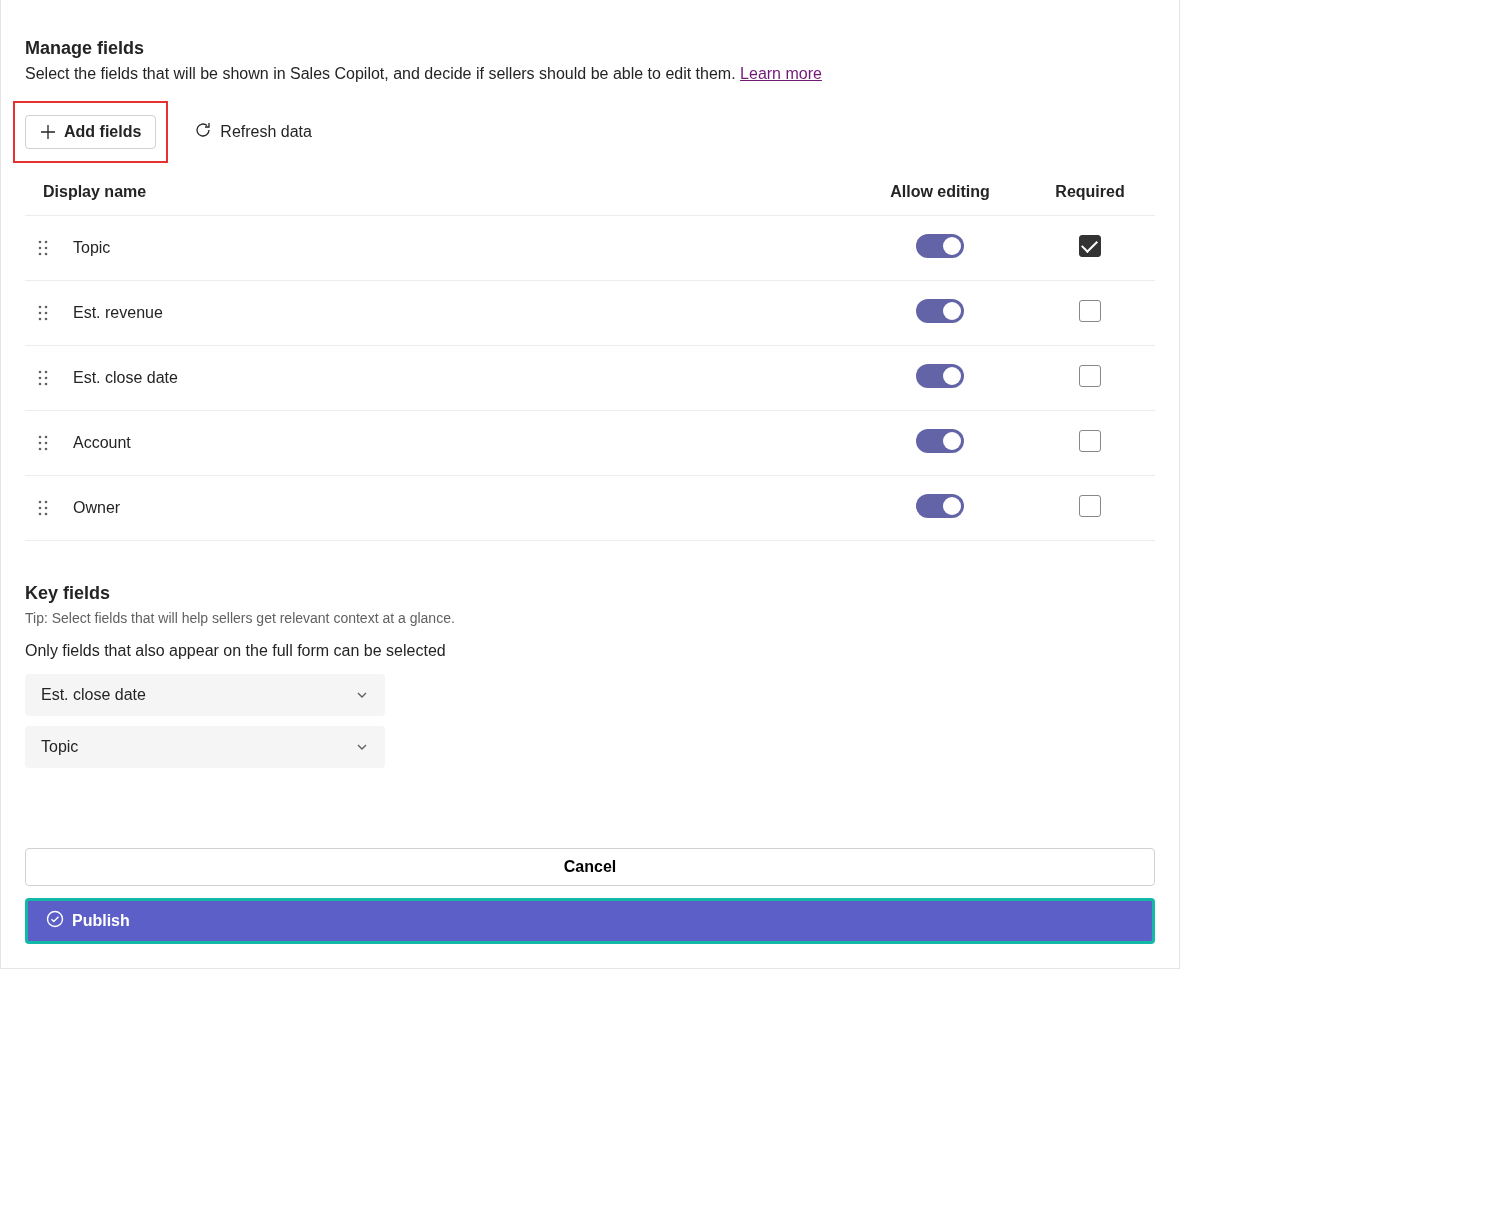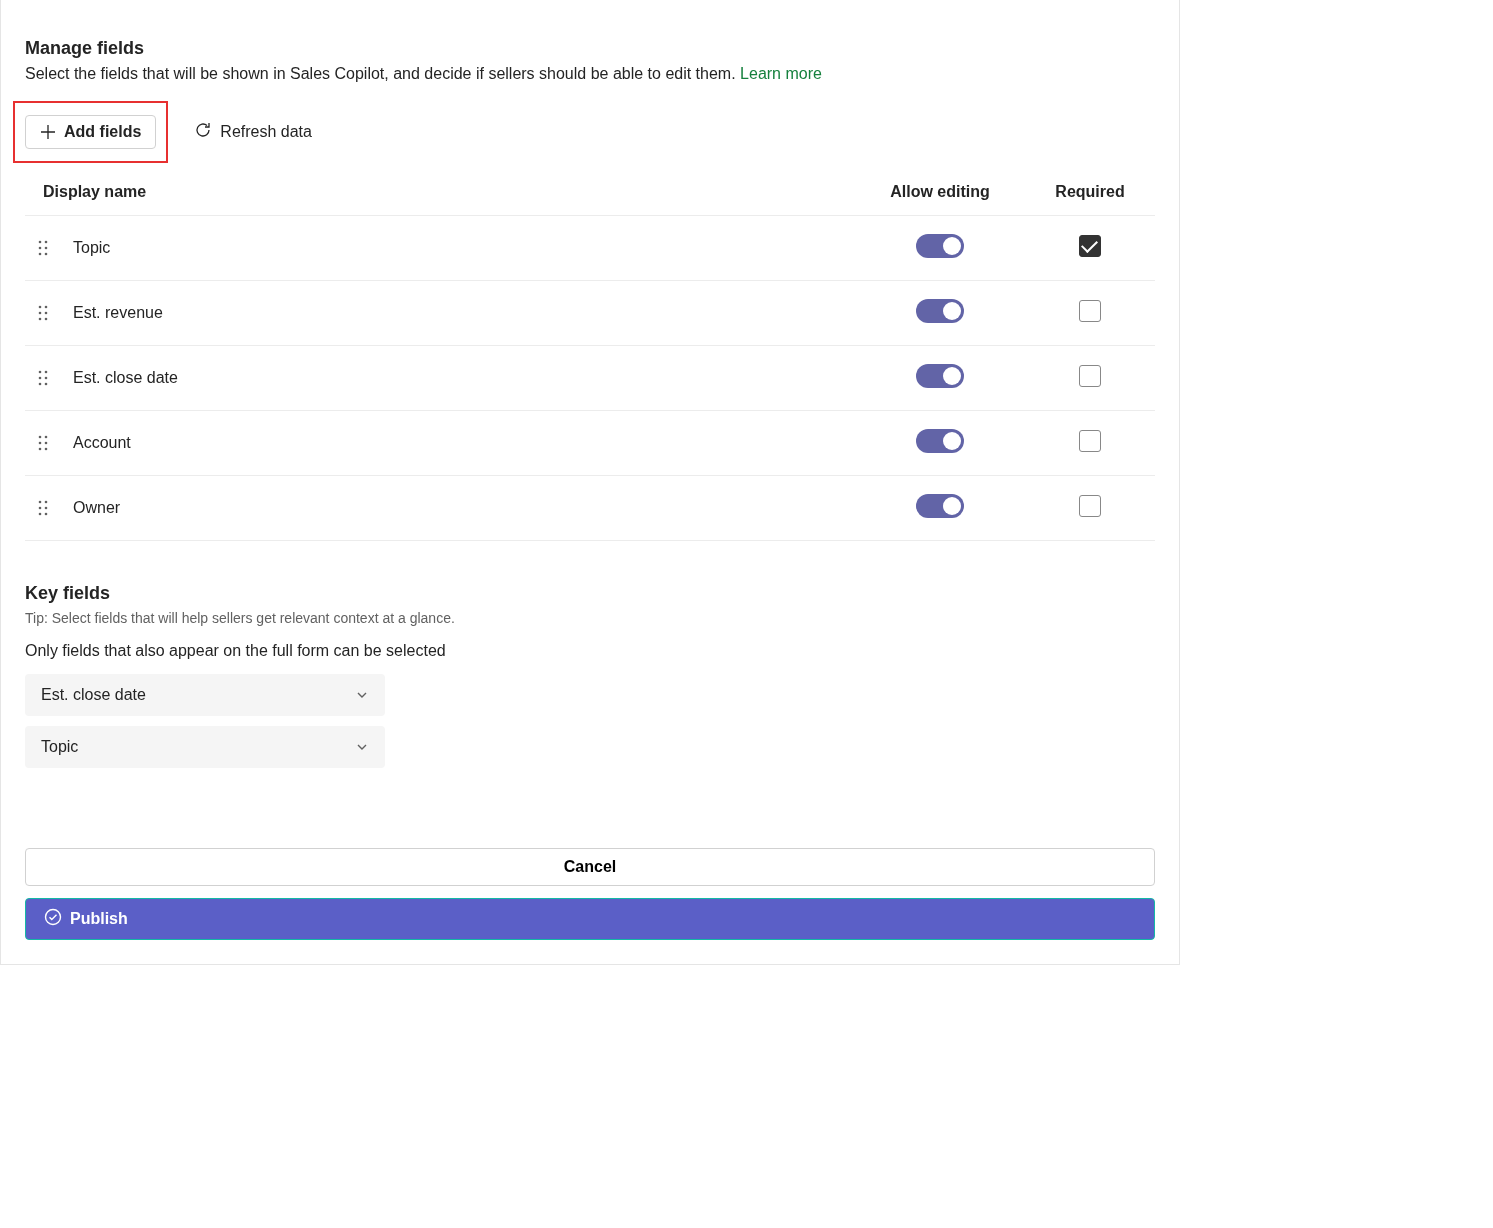--- a/index.html
+++ b/index.html
@@ -21,21 +21,22 @@
     font-size: 18px;
     font-weight: 600;
     margin: 0 0 6px 0;
   }
   .section-desc {
     font-size: 16px;
     color: #242424;
     margin: 0 0 18px 0;
   }
   .learn-more {
-    color: #15803d;
+    color: #701a75;
+    text-decoration: underline;
     cursor: pointer;
   }
   .highlight-box {
     border: 2px solid #e73030;
     display: inline-flex;
     align-items: center;
     padding: 12px 10px;
     margin-left: -12px;
   }
   .add-fields-btn {
@@ -175,21 +176,21 @@
     border: 1px solid #d1d1d1;
     border-radius: 4px;
     padding: 9px 18px;
     font-size: 16px;
     font-weight: 600;
     cursor: pointer;
   }
   .btn-publish {
     background: #5b5fc7;
     color: #fff;
-    border: 1px solid #14b8a6;
+    border: 3px solid #14b8a6;
     border-radius: 4px;
     padding: 9px 18px;
     font-size: 16px;
     font-weight: 600;
     display: inline-flex;
     align-items: center;
     gap: 8px;
     cursor: pointer;
   }
 </style>

